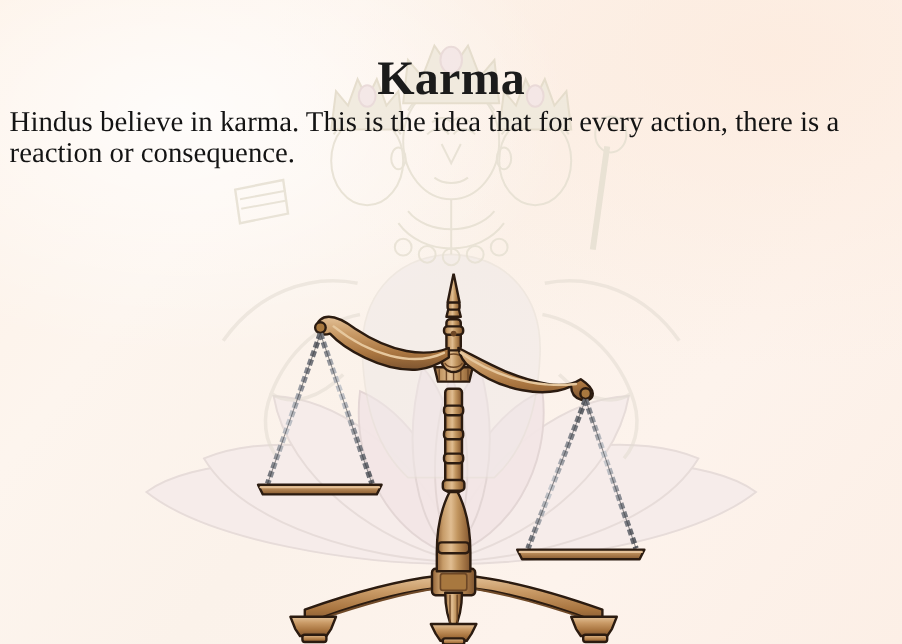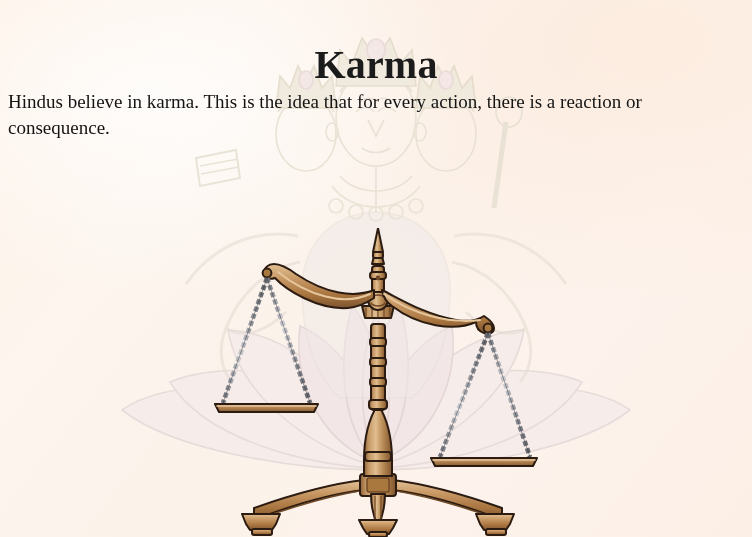--- a/index.html
+++ b/index.html
@@ -50,21 +50,21 @@
     line-height: 46px;
     font-family: "Liberation Serif", "DejaVu Serif", serif;
     margin-top: 40px;
   }
 
   .body-block {
     position: absolute;
     left: 8px;
     width: 740px;
     color: #141414;
-    font-size: 19px;
+    font-size: 24px;
     line-height: 26px;
     font-family: "Liberation Serif", "DejaVu Serif", serif;
   }
   .para-1 { top: 89px; }
   .para-2 { top: 165px; }
 
   
   .scales {
     position: absolute;
     left: 168px;

